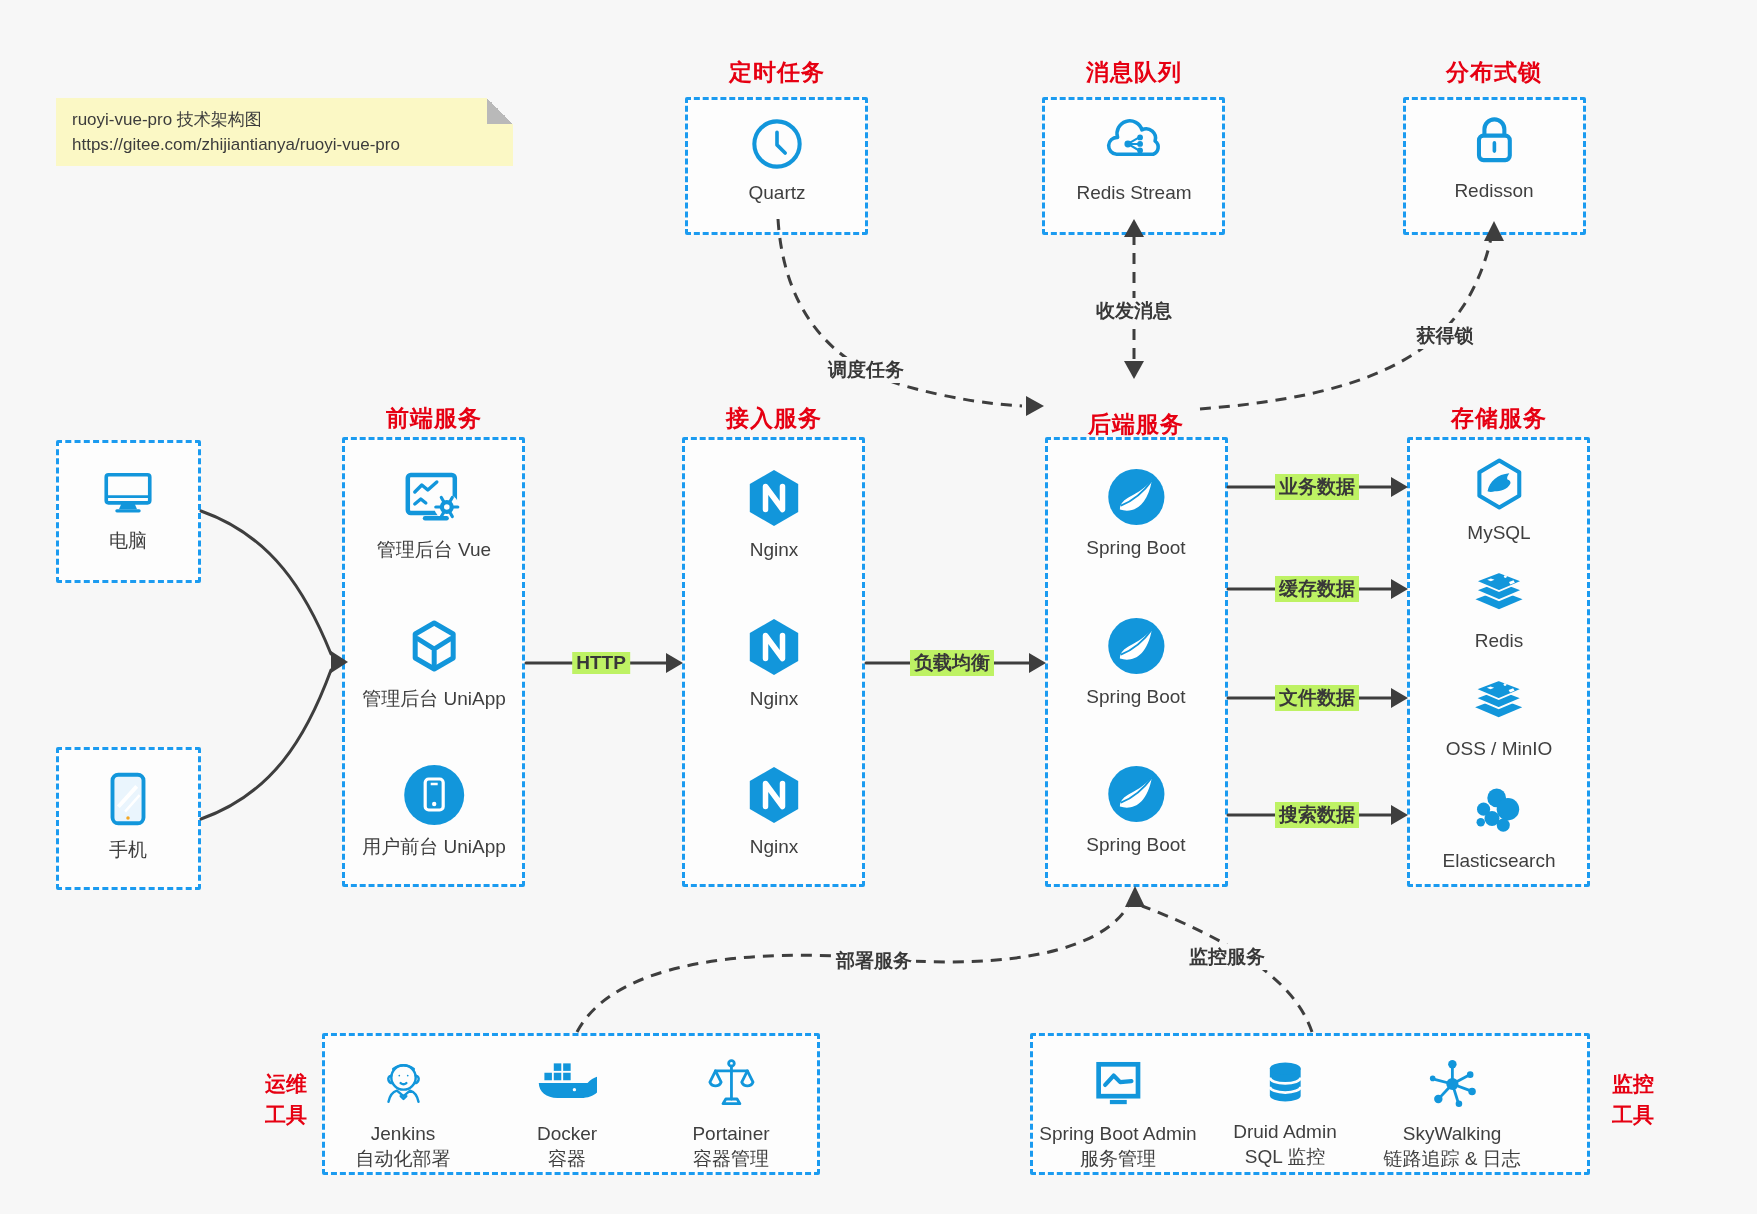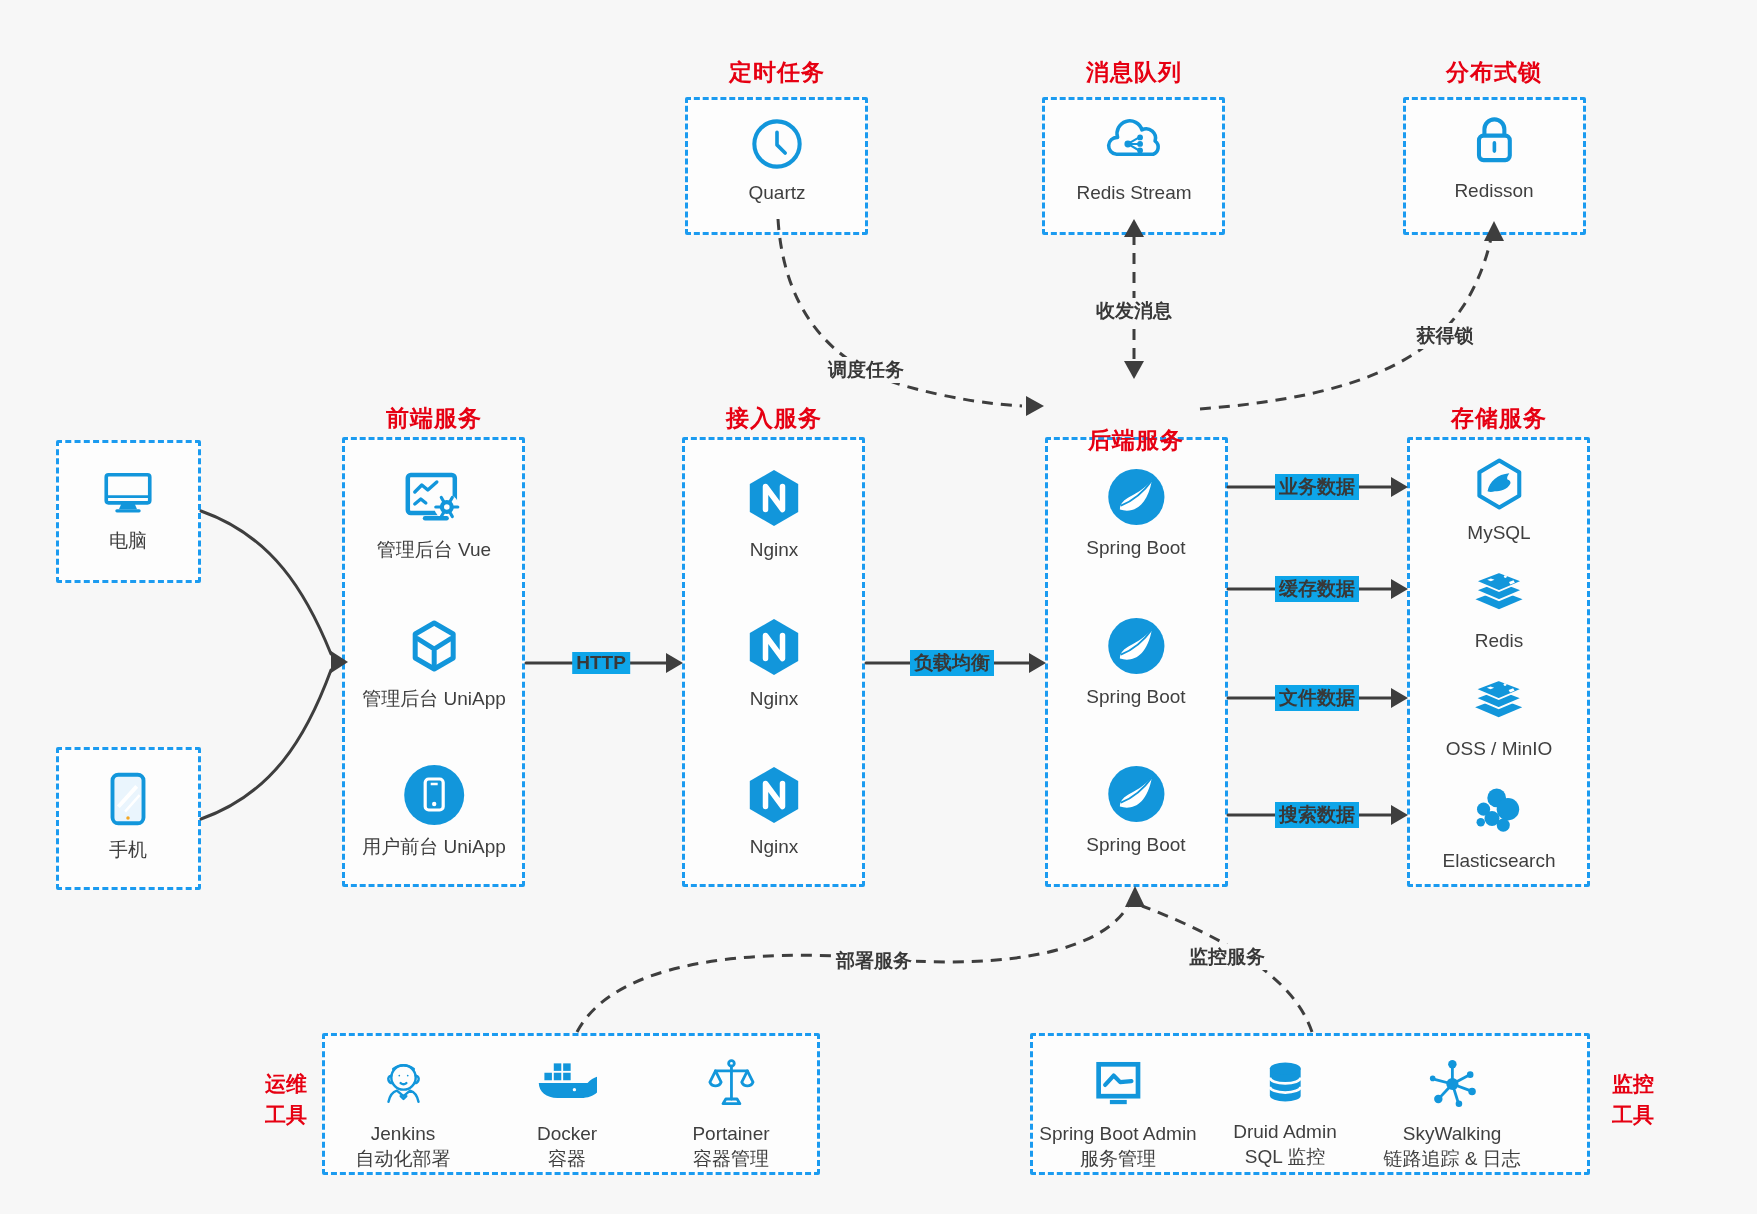--- a/index.html
+++ b/index.html
@@ -10,36 +10,41 @@
   .col-title{position:absolute;transform:translateX(-50%);color:var(--red,#e60012);
        font-size:23px;font-weight:bold;white-space:nowrap;letter-spacing:1px;margin-top:9px;}
   .side-title{position:absolute;transform:translateX(-50%);color:var(--red,#e60012);
        font-size:21px;font-weight:bold;text-align:center;line-height:31px;white-space:nowrap;}
   .item{position:absolute;transform:translateX(-50%);display:flex;flex-direction:column;align-items:center;}
   .ic{display:block;color:var(--icon,#1296db);}
   .ic svg{display:block;}
   .item-label{margin-top:7px;font-size:19px;color:#3f3f3f;white-space:nowrap;text-align:right;line-height:25px;}
   .edge-label{position:absolute;transform:translate(-50%,-50%);font-size:19px;color:#383838;
        background:var(--bg,#f7f7f7);padding:0 4px;white-space:nowrap;z-index:5;font-weight:bold;}
-  .edge-label.white{background:#0ea5e9;}
+  .edge-label.white{background:#bef264;}
   #edges{position:absolute;left:0;top:0;z-index:2;}
   .sline{stroke:var(--arrow,#424242);stroke-width:3;fill:none;stroke-linecap:round;}
   .dline{stroke:var(--arrow,#424242);stroke-width:3;fill:none;stroke-dasharray:11 8;}
   .ahead{fill:var(--arrow,#424242);stroke:none;}
   .note{position:absolute;left:56px;top:98px;width:457px;height:68px;box-sizing:border-box;
        background:var(--note,#fbf8c5);color:#3c3c3c;font-size:17px;line-height:25px;padding:9px 0 0 16px;}
   .note-fold{position:absolute;right:0;top:0;width:26px;height:26px;
        background:linear-gradient(225deg,#f7f7f7 0 50%,#b9b9b9 50% 100%);}
   .nodes{position:absolute;left:0;top:0;width:100%;height:100%;z-index:4;}
 </style>
 </head>
 <body>
 
 <div id="canvas">
 
+  <div class="note">
+    <div>ruoyi-vue-pro 技术架构图</div>
+    <div>https://gitee.com/zhijiantianya/ruoyi-vue-pro</div>
+    <div class="note-fold"></div>
+  </div>
 
   <div class="box" style="left:685px;top:97px;width:183px;height:138px"></div>
   <div class="box" style="left:1042px;top:97px;width:183px;height:138px"></div>
   <div class="box" style="left:1403px;top:97px;width:183px;height:138px"></div>
   <div class="box" style="left:56px;top:440px;width:145px;height:143px"></div>
   <div class="box" style="left:56px;top:747px;width:145px;height:143px"></div>
   <div class="box" style="left:342px;top:437px;width:183px;height:450px"></div>
   <div class="box" style="left:682px;top:437px;width:183px;height:450px"></div>
   <div class="box" style="left:1045px;top:437px;width:183px;height:450px"></div>
   <div class="box" style="left:1407px;top:437px;width:183px;height:450px"></div>
@@ -83,21 +88,21 @@
     <polygon class="ahead" points="1125,907 1145,907 1135,886"></polygon>
   </svg>
 
   <div class="nodes">
 
     <div class="col-title" style="left:777px;top:48px">定时任务</div>
     <div class="col-title" style="left:1134px;top:48px">消息队列</div>
     <div class="col-title" style="left:1494px;top:48px">分布式锁</div>
     <div class="col-title" style="left:434px;top:394px">前端服务</div>
     <div class="col-title" style="left:774px;top:394px">接入服务</div>
-    <div class="col-title" style="left:1136px;top:416px">后端服务</div>
+    <div class="col-title" style="left:1136px;top:400px">后端服务</div>
     <div class="col-title" style="left:1499px;top:394px">存储服务</div>
     <div class="side-title" style="left:286px;top:1068px">
       <div>运维</div>
       <div>工具</div>
     </div>
     <div class="side-title" style="left:1633px;top:1068px">
       <div>监控</div>
       <div>工具</div>
     </div>
 

